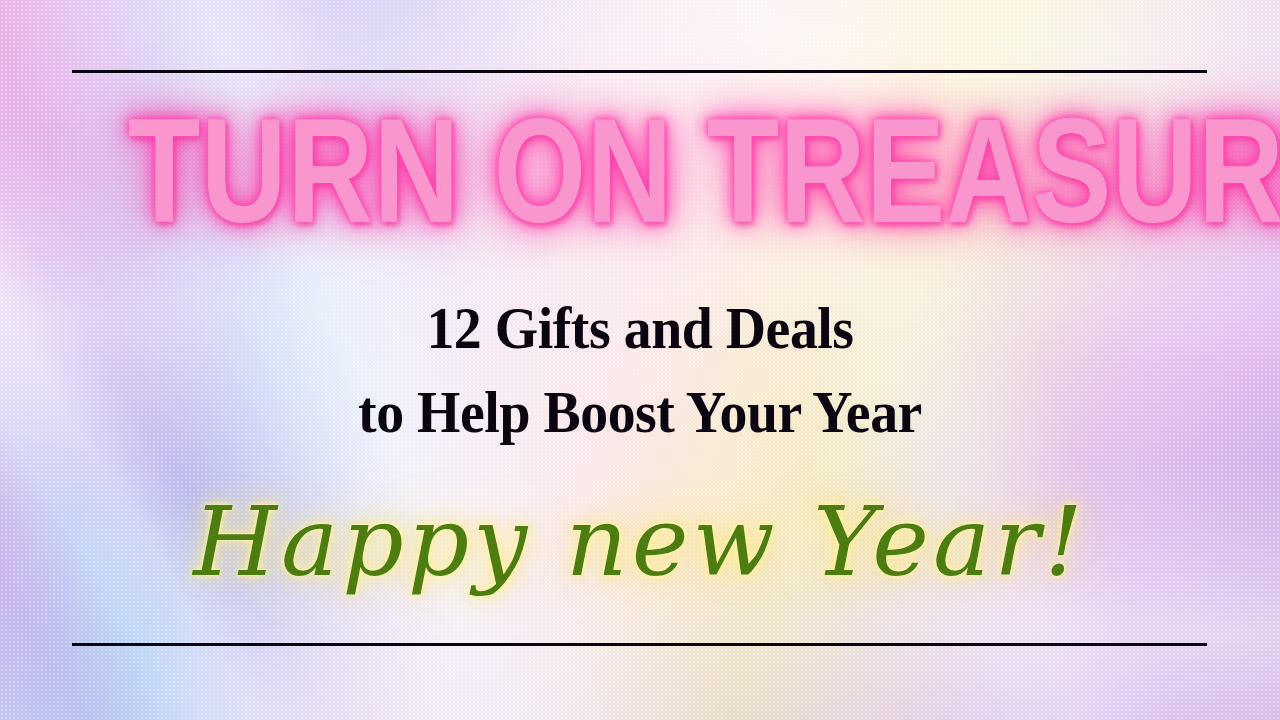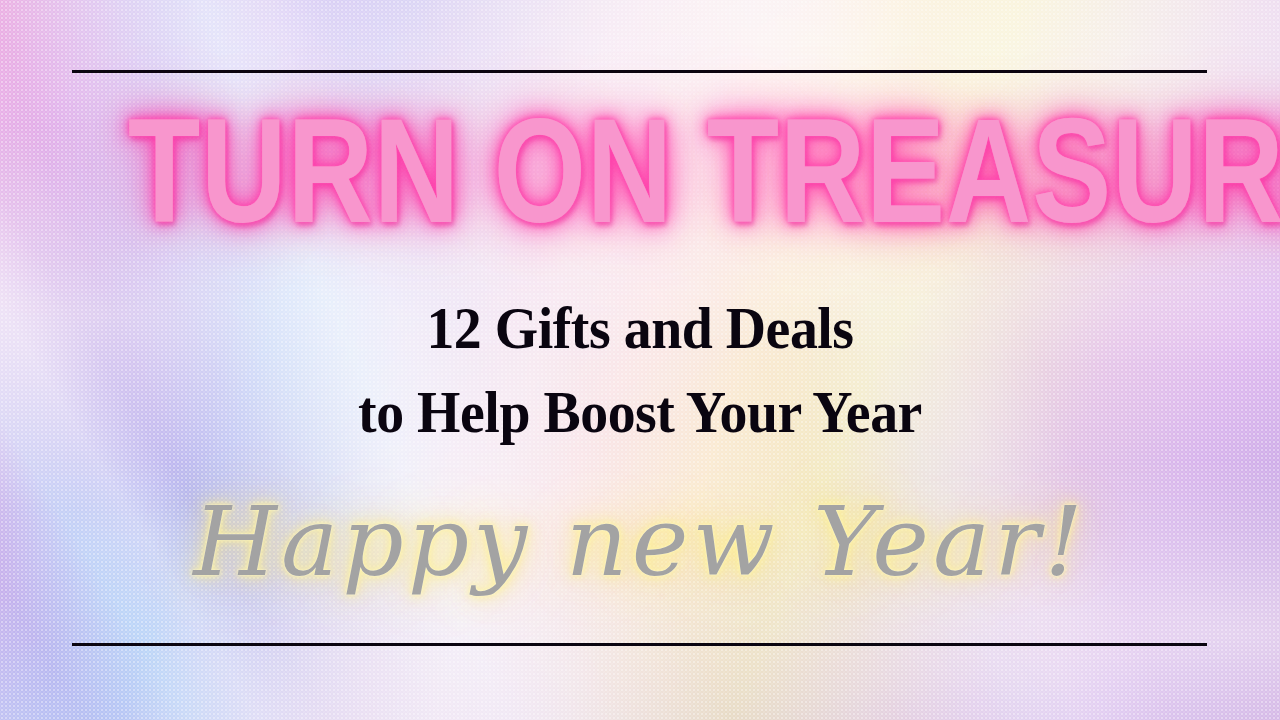--- a/index.html
+++ b/index.html
@@ -276,21 +276,21 @@
     top: 482px;
     left: 0;
     width: 100%;
     text-align: center;
     font-family: "DejaVu Serif", "Liberation Serif", serif;
     font-style: italic;
     font-weight: 400;
     font-size: 96px;
     line-height: 120px;
     letter-spacing: 4px;
-    color: #a3a3a3;
+    color: #4d7c0f;
     white-space: nowrap;
     text-shadow:
       0 0 1px  #fffdf0,
       0 0 5px  rgba(255,246,170,0.95),
       0 0 12px rgba(255,240,140,0.80),
       0 0 24px rgba(255,236,120,0.60),
       0 0 44px rgba(255,230,100,0.38),
       0 0 74px rgba(255,226,90,0.22);
   }
 </style>

